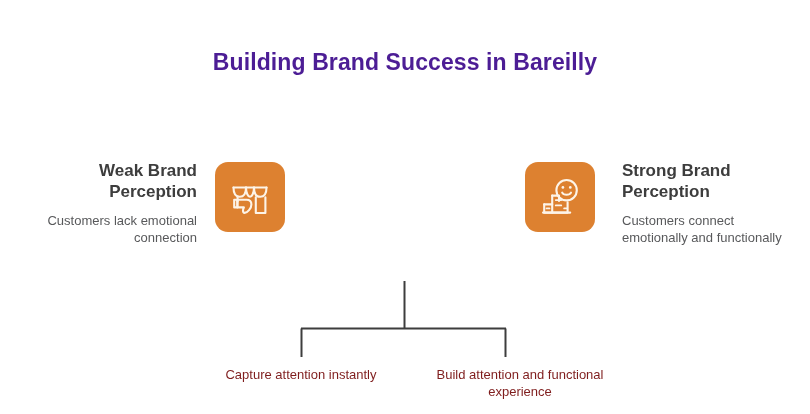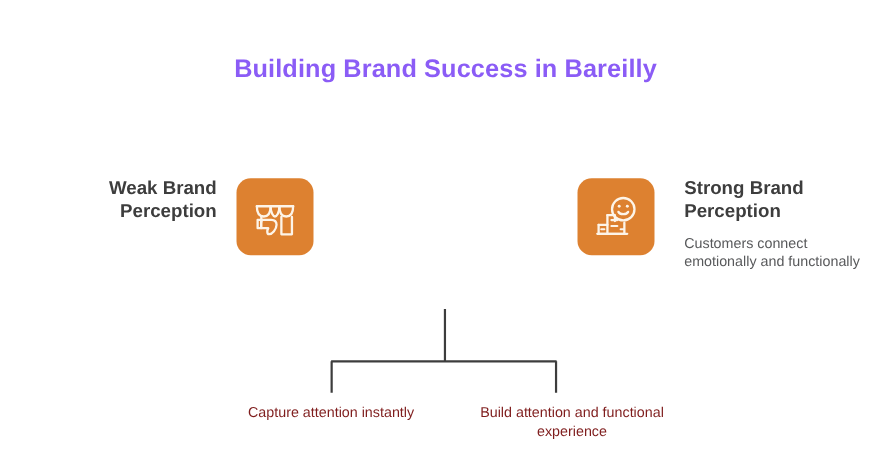--- a/index.html
+++ b/index.html
@@ -23,21 +23,21 @@
 
   
   .page-title {
     position: absolute;
     left: 0;
     top: 47px;
     width: 810px;
     text-align: center;
     font-size: 23px;
     font-weight: bold;
-    color: #8b5cf6;
+    color: #4c1d95;
     letter-spacing: 0.1px;
     line-height: 30px;
   }
 
   
   .side-block {
     position: absolute;
     width: 175px;
   }
   .side-block.left {
@@ -141,20 +141,21 @@
     <line x1="301.5" y1="328.5" x2="301.5" y2="357" stroke="#3d3d3d" stroke-width="2"></line>
 
     <line x1="505.5" y1="328.5" x2="505.5" y2="357" stroke="#3d3d3d" stroke-width="2"></line>
   </svg>
 
   <div class="side-block left">
     <div class="side-heading">
       <span>Weak Brand</span><br>
       <span>Perception</span>
     </div>
+    <p class="side-body">Customers lack emotional connection</p>
   </div>
 
   <div class="icon-tile left">
     <span>
       <svg width="46" height="46" viewBox="0 0 46 46" fill="none" aria-hidden="true">
 
         <path d="M6.5 13.5 L39.5 13.5" stroke="#fdf4e8" stroke-width="2.1" stroke-linecap="round"></path>
 
         <path d="M6.5 13.5 C6.5 19.5 9 22.8 12.8 22.8 C16.6 22.8 19 19.5 19 13.5" stroke="#fdf4e8" stroke-width="2.1" stroke-linecap="round" stroke-linejoin="round" fill="none"></path>
         <path d="M19 13.5 C19 19.5 21.4 22.8 23 22.8 C24.6 22.8 27 19.5 27 13.5" stroke="#fdf4e8" stroke-width="2.1" stroke-linecap="round" stroke-linejoin="round" fill="none"></path>

